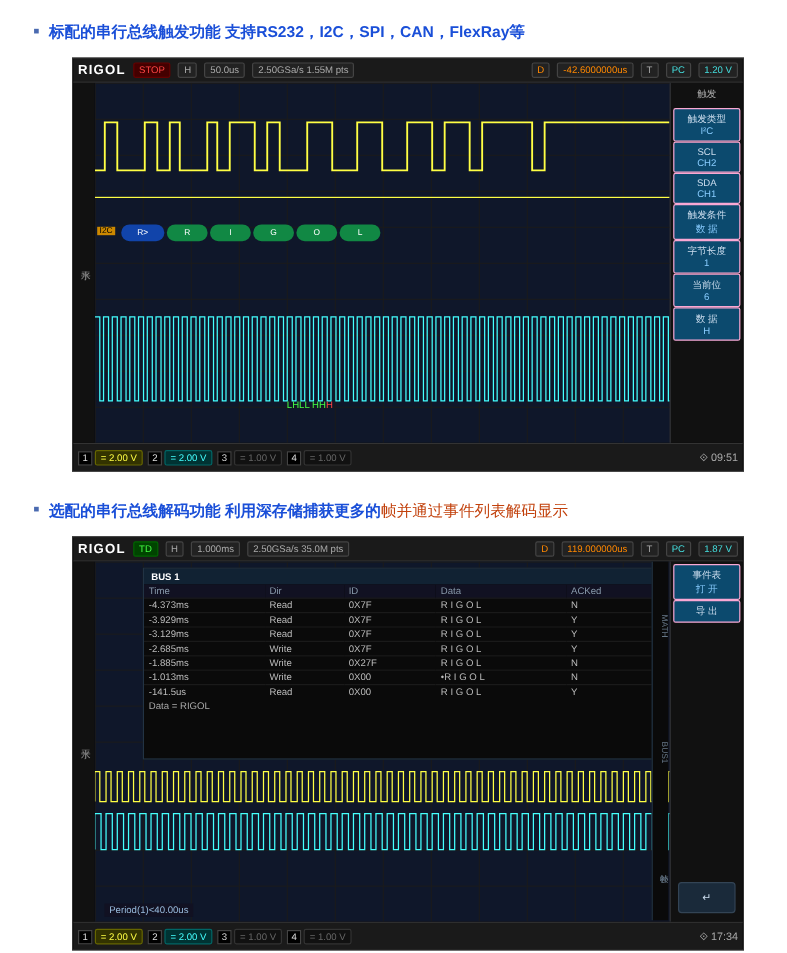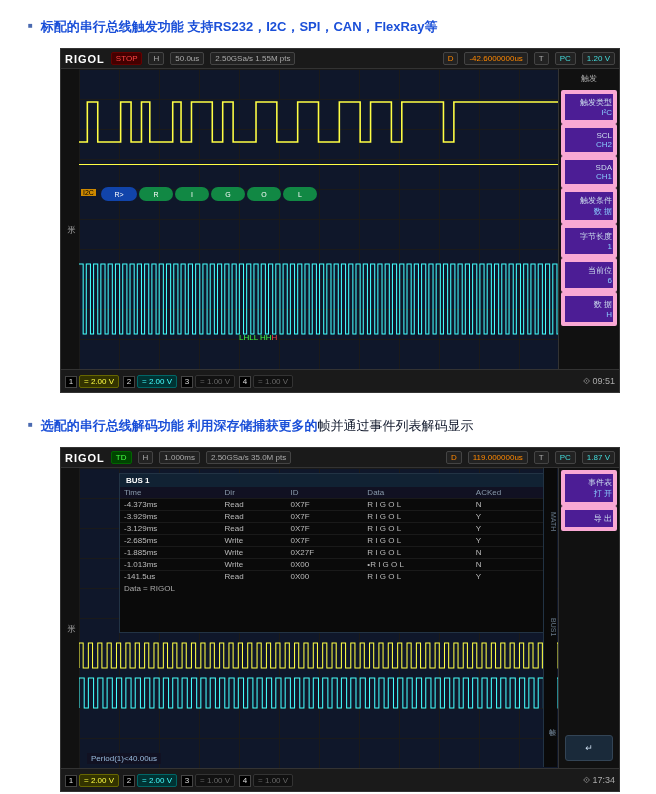--- a/index.html
+++ b/index.html
@@ -1,36 +1,36 @@
 <!DOCTYPE html>
 <html><head>
 <meta charset="utf-8">
 <style>
   * { box-sizing: border-box; margin: 0; padding: 0; }
   body { font-family: Arial, "Microsoft YaHei", sans-serif; background: #fff; padding: 10px 20px; font-size: 12px; }
   .bullet-item { margin: 8px 0 12px 8px; display: flex; gap: 8px; align-items: flex-start; }
   .bullet-dot { color: #4a6ab0; font-size: 8px; margin-top: 3px; }
   .bullet-text { color: #1a4fd8; font-weight: bold; font-size: 13px; }
-  .extra { color: #0f172a; font-weight: normal; }
+  .extra { color: #c2410c; font-weight: normal; }
   .scope { width: 560px; height: 345px; margin: 0 auto 20px 40px; background: #000; border: 1px solid #333; position: relative; font-size: 9px; color: #ddd; overflow: hidden; }
   .scope-top { height: 20px; background: #1a1a1a; display: flex; align-items: center; gap: 6px; padding: 0 4px; border-bottom: 1px solid #333; }
   .brand { color: #fff; font-weight: bold; font-size: 11px; letter-spacing: 1px; }
   .pill { padding: 1px 4px; border-radius: 2px; font-size: 8px; }
   .pill.stop { background: #400; color: #f44; border: 1px solid #600; }
   .pill.td { background: #040; color: #4f4; border: 1px solid #060; }
   .pill.gray { background: #222; color: #aaa; border: 1px solid #444; }
   .spacer { flex: 1; }
   .pill.orange { color: #f80; }
   .pill.cyan { color: #4dd; }
   .scope-body { display: flex; height: 300px; }
   .left-strip { width: 18px; background: #111; display: flex; flex-direction: column; align-items: center; justify-content: center; color: #888; font-size: 8px; writing-mode: vertical-rl; }
   .waveform-area { flex: 1; background: #0f172a; position: relative; border-right: 1px solid #333; overflow: hidden; }
   .right-panel { width: 60px; background: #111; display: flex; flex-direction: column; gap: 4px; padding: 2px; }
   .right-panel .hdr { color: #aaa; font-size: 8px; text-align: center; padding: 2px 0; }
-  .right-panel .btn { background: #4c1d95; border: 4px solid #f9a8d4; border-radius: 2px; text-align: right; font-size: 8px; padding: 3px 1px; color: #cde; cursor: pointer; }
+  .right-panel .btn { background: #0c4a6e; border: 1px solid #f9a8d4; border-radius: 2px; text-align: center; font-size: 8px; padding: 3px 1px; color: #cde; cursor: pointer; }
   .right-panel .btn .val { color: #8cf; font-size: 8px; }
   .scope-bottom { height: 24px; background: #1a1a1a; display: flex; align-items: center; gap: 4px; padding: 0 4px; border-top: 1px solid #333; }
   .ch-ind { display: flex; align-items: center; gap: 2px; }
   .ch-num { background: #000; border: 1px solid #444; width: 12px; height: 12px; display: flex; align-items: center; justify-content: center; font-size: 8px; }
   .ch-val { padding: 1px 4px; border-radius: 2px; font-size: 8px; }
   .ch-val.y { background: #330; color: #ff4; border: 1px solid #660; }
   .ch-val.c { background: #033; color: #4ff; border: 1px solid #066; }
   .ch-val.g { background: #111; color: #666; border: 1px solid #333; }
   .time-label { margin-left: auto; color: #aaa; }
   .grid { position: absolute; inset: 0; background-image: 

